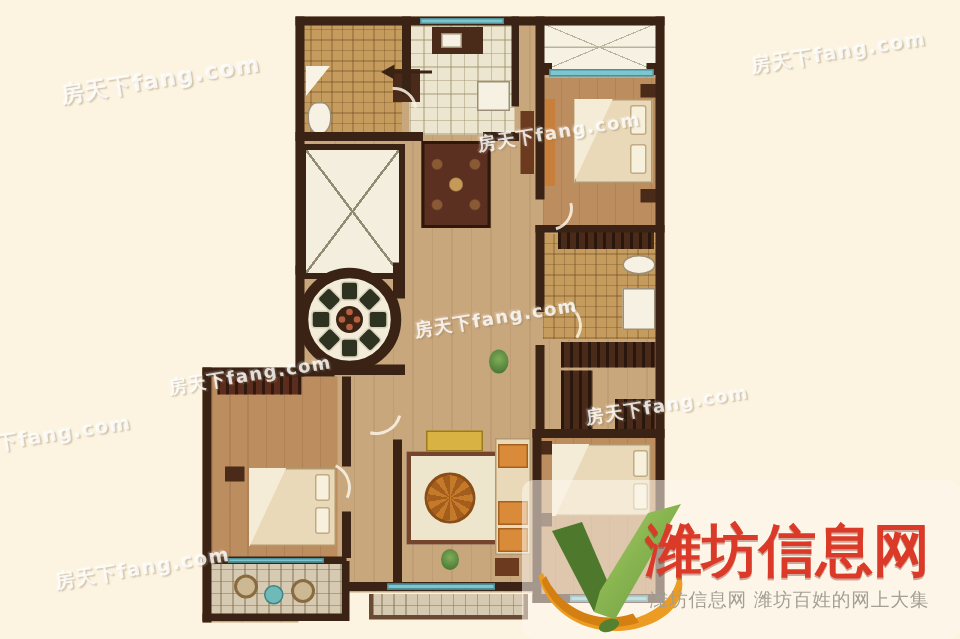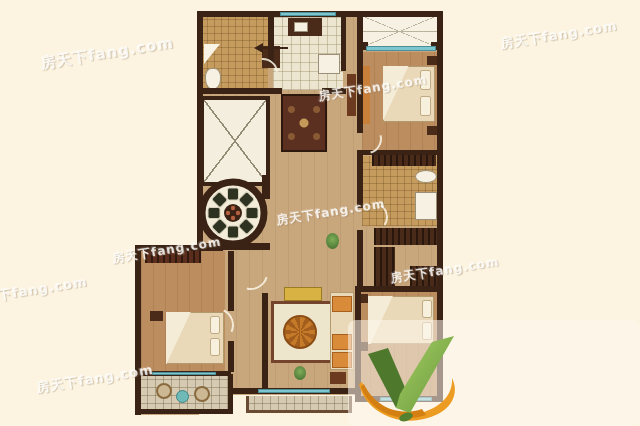--- a/index.html
+++ b/index.html
@@ -231,14 +231,16 @@
         <stop offset="0" stop-color="#a6cc66"></stop>
           <stop offset="1" stop-color="#679a38"></stop>
       </linearGradient>
     </defs>
     <path d="M3 50 C 10 80, 48 97, 82 80 C 97 72, 103 58, 96 44 C 97 60, 86 72, 68 78 C 40 87, 14 72, 6 48 Z" fill="#ec9c22"></path>
     <path d="M5 53 C 14 78, 44 90, 70 81 L 66 75 C 42 83, 18 72, 8 50 Z" fill="#d47f12"></path>
     <path d="M12 20 L32 14 L50 56 L40 74 Z" fill="#4e782c"></path>
     <path d="M98 2 L76 8 L44 60 L40 74 L54 79 Z" fill="url(#vg)"></path>
     <ellipse cx="50" cy="83" rx="7" ry="4" fill="#55802f" transform="rotate(-20 50 83)"></ellipse>
   </svg>
+  <div id="logo-title">潍坊信息网</div>
+  <div id="logo-sub">潍坊信息网 潍坊百姓的网上大集</div>
 
 </div>
 
 </body></html>

